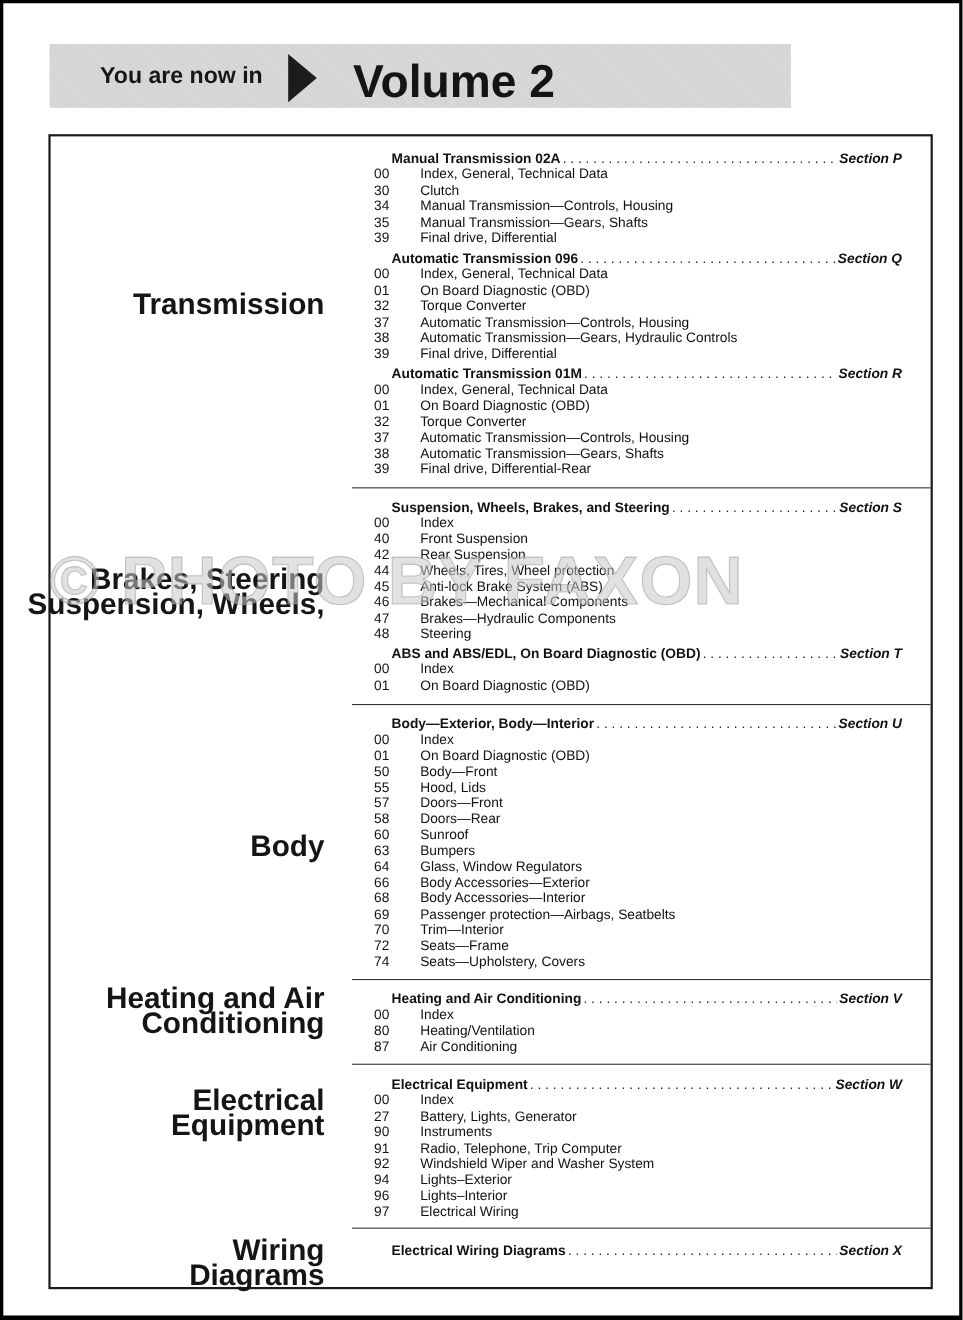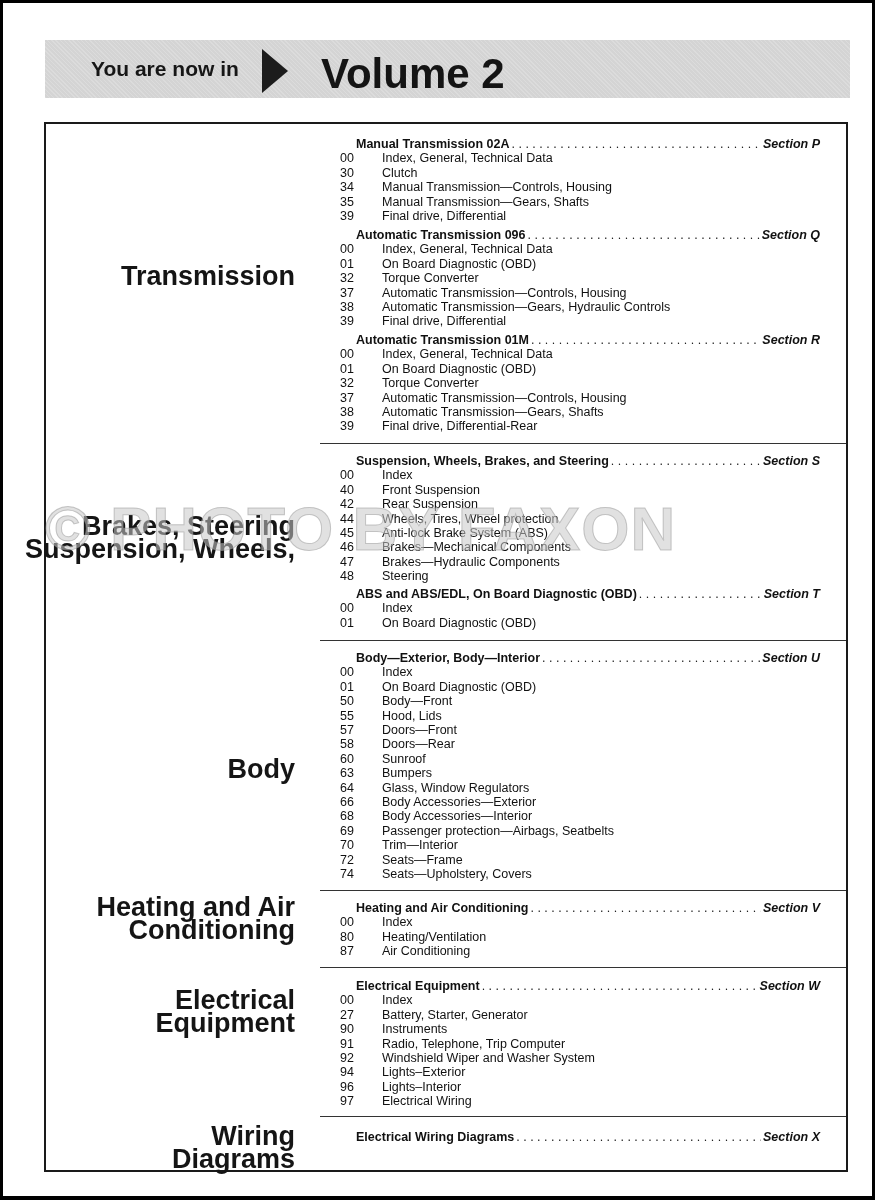--- a/index.html
+++ b/index.html
@@ -6,21 +6,21 @@
   body {
     width: 875px; height: 1200px; position: relative; overflow: hidden;
     background: #fff; font-family: "Liberation Sans", sans-serif; color: #111;
   }
   .frame {
     position: absolute; left: 0; top: 0; width: 875px; height: 1200px;
     box-sizing: border-box; border: 3px solid #000; border-bottom-width: 4px;
     pointer-events: none; z-index: 5;
   }
   .banner {
-    position: absolute; left: 45px; top: 40px; width: 805px; height: 58px;
+    position: absolute; left: 45px; top: 40px; width: 674px; height: 58px;
     background: #d4d4d4;
     background-image: repeating-linear-gradient(45deg, rgba(255,255,255,0.18) 0 1px, transparent 1px 3px);
   }
   .banner .pre {
     position: absolute; left: 46px; top: 17px; font-size: 21px; font-weight: bold; color: #161616;
   }
   .banner .arrow {
     position: absolute; left: 217px; top: 9px; width: 0; height: 0;
     border-top: 22px solid transparent; border-bottom: 22px solid transparent;
     border-left: 26px solid #1c1c1c;
@@ -339,21 +339,21 @@
       <span>Electrical Equipment</span>
       <span class="dots"></span>
       <span class="sec">Section W</span>
     </div>
     <div class="item">
       <span class="code">00</span>
       <span class="label">Index</span>
     </div>
     <div class="item">
       <span class="code">27</span>
-      <span class="label">Battery, Starter, Generator</span>
+      <span class="label">Battery, Lights, Generator</span>
     </div>
     <div class="item">
       <span class="code">90</span>
       <span class="label">Instruments</span>
     </div>
     <div class="item">
       <span class="code">91</span>
       <span class="label">Radio, Telephone, Trip Computer</span>
     </div>
     <div class="item">

